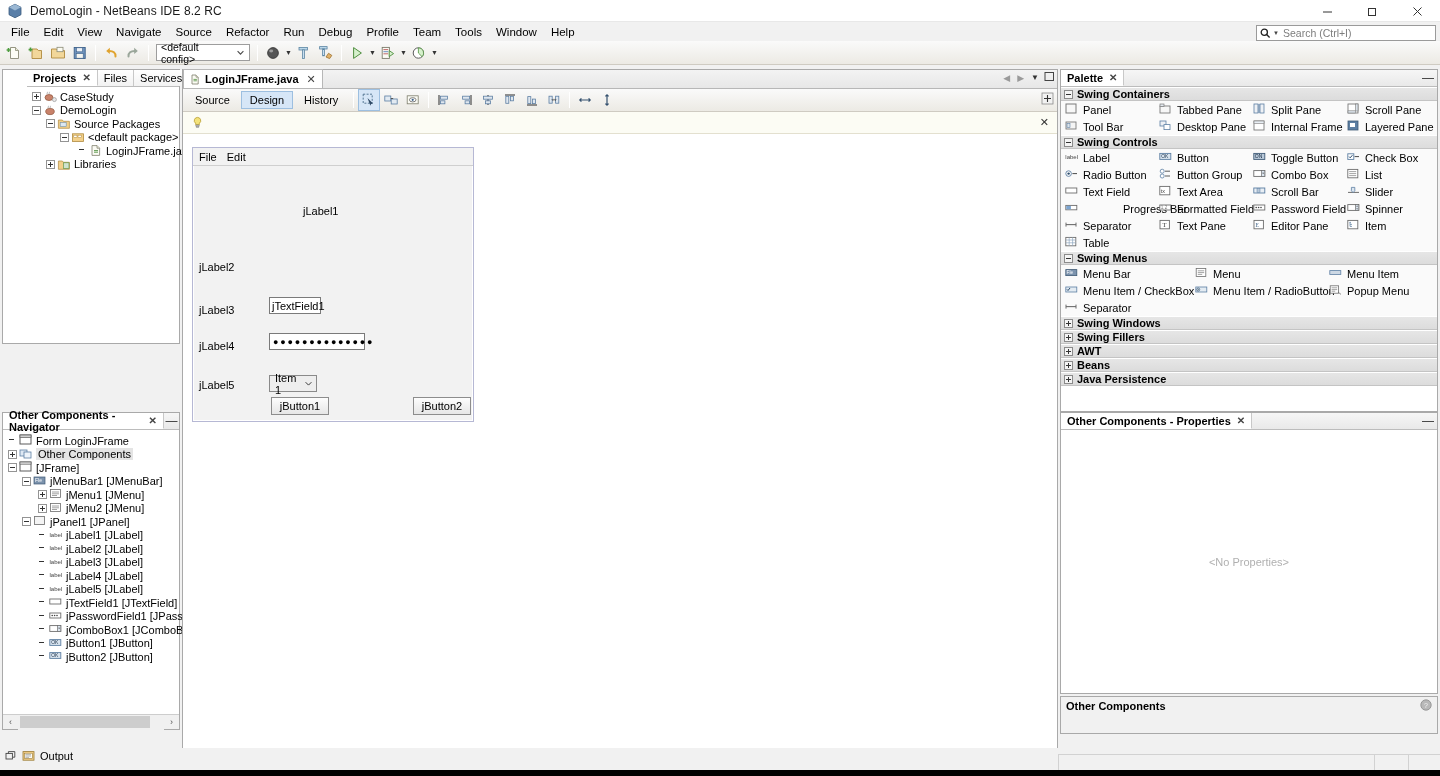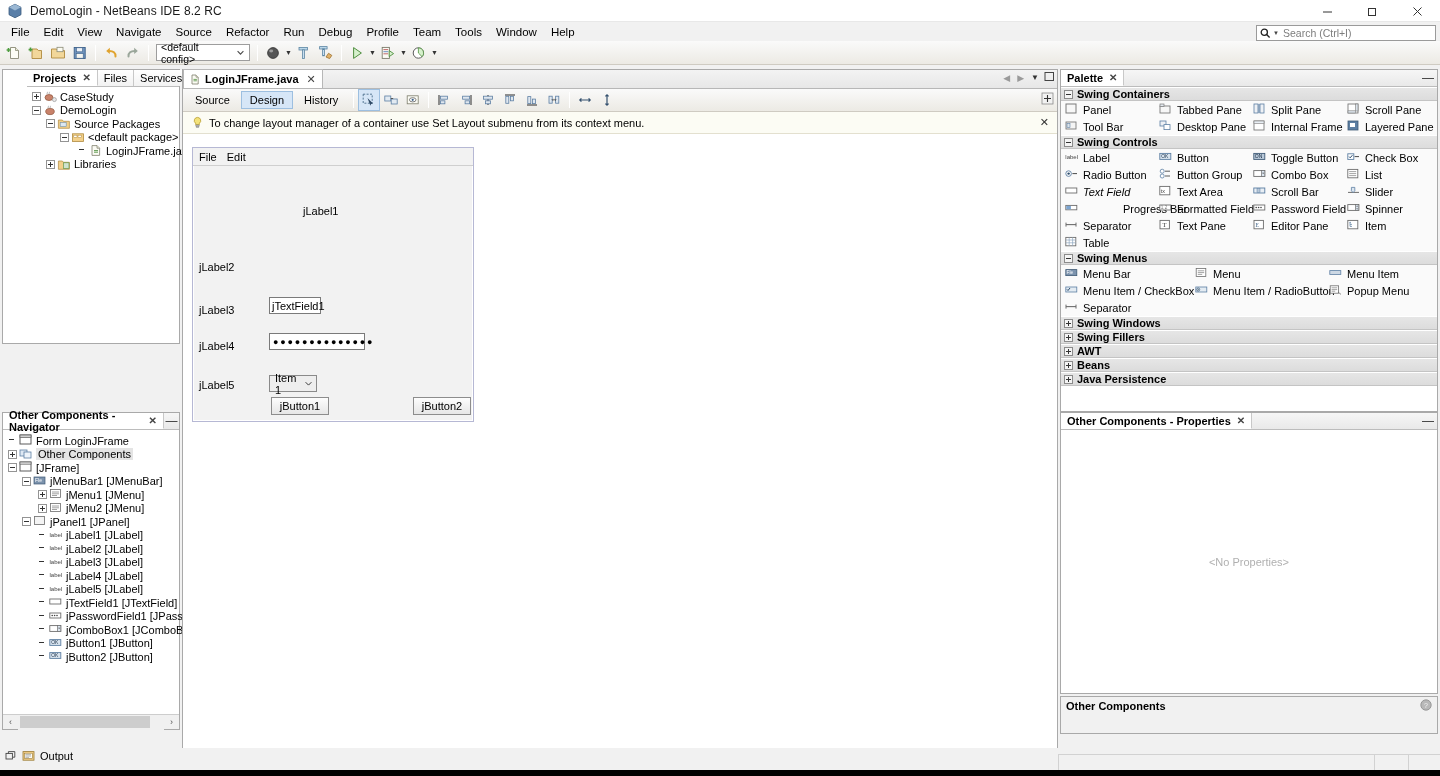--- a/index.html
+++ b/index.html
@@ -775,21 +775,20 @@
     </div>
 
     <div class="hintbar">
       <span style="width:13px;height:13px;margin-right:5px;display:inline-block;">
         <svg width="13" height="13" viewBox="0 0 13 13">
           <path d="M6.5 1.4a3.2 3.2 0 0 1 1.9 5.8v1.3H4.6V7.2A3.2 3.2 0 0 1 6.5 1.4z" fill="#f3e27a" stroke="#b89c2c" stroke-width="0.8"></path>
           <rect x="4.8" y="9" width="3.4" height="1.1" fill="#bdbdbd" stroke="#8a8a8a" stroke-width="0.5"></rect>
           <rect x="5.2" y="10.4" width="2.6" height="1" fill="#bdbdbd" stroke="#8a8a8a" stroke-width="0.5"></rect>
         </svg>
       </span>
-      <span>To change layout manager of a container use Set Layout submenu from its context menu.</span>
       <span class="hint-x">✕</span>
     </div>
 
     <div class="canvas" style="top:64px;">
 
       <div class="formwin" style="left:9px; top:13px; width:282px; height:275px;">
 
         <div class="form-menubar">
           <span>File</span>
           <span>Edit</span>
@@ -955,21 +954,21 @@
             </svg></span>
         <span>Combo Box</span>
       </div>
       <div class="pal-item" style="width:94px;">
         <span class="pico"><svg width="13" height="11" viewBox="0 0 13 11">
               <rect x="0.8" y="1.4" width="10" height="8.4" fill="#fff" stroke="#6d6d6d" stroke-width="0.9"></rect>
               <path d="M2.2 3.6h7M2.2 5.6h7M2.2 7.6h7" stroke="#8b8b8b" stroke-width="0.8"></path>
             </svg></span>
         <span>List</span>
       </div>
-      <div class="pal-item" style="width:94px;font-style:italic;">
+      <div class="pal-item" style="width:94px;">
         <span class="pico"><svg width="13" height="11" viewBox="0 0 13 11">
               <rect x="0.8" y="3" width="11" height="5" fill="#fff" stroke="#6d6d6d" stroke-width="0.9"></rect>
             </svg></span>
         <span>Text Field</span>
       </div>
       <div class="pal-item" style="width:94px;">
         <span class="pico"><svg width="13" height="11" viewBox="0 0 13 11">
               <rect x="0.8" y="1.4" width="10" height="8.4" fill="#fff" stroke="#6d6d6d" stroke-width="0.9"></rect>
               <text x="1.8" y="7.6" font-size="5.4" fill="#444" font-family="sans-serif">tx</text>
             </svg></span>

